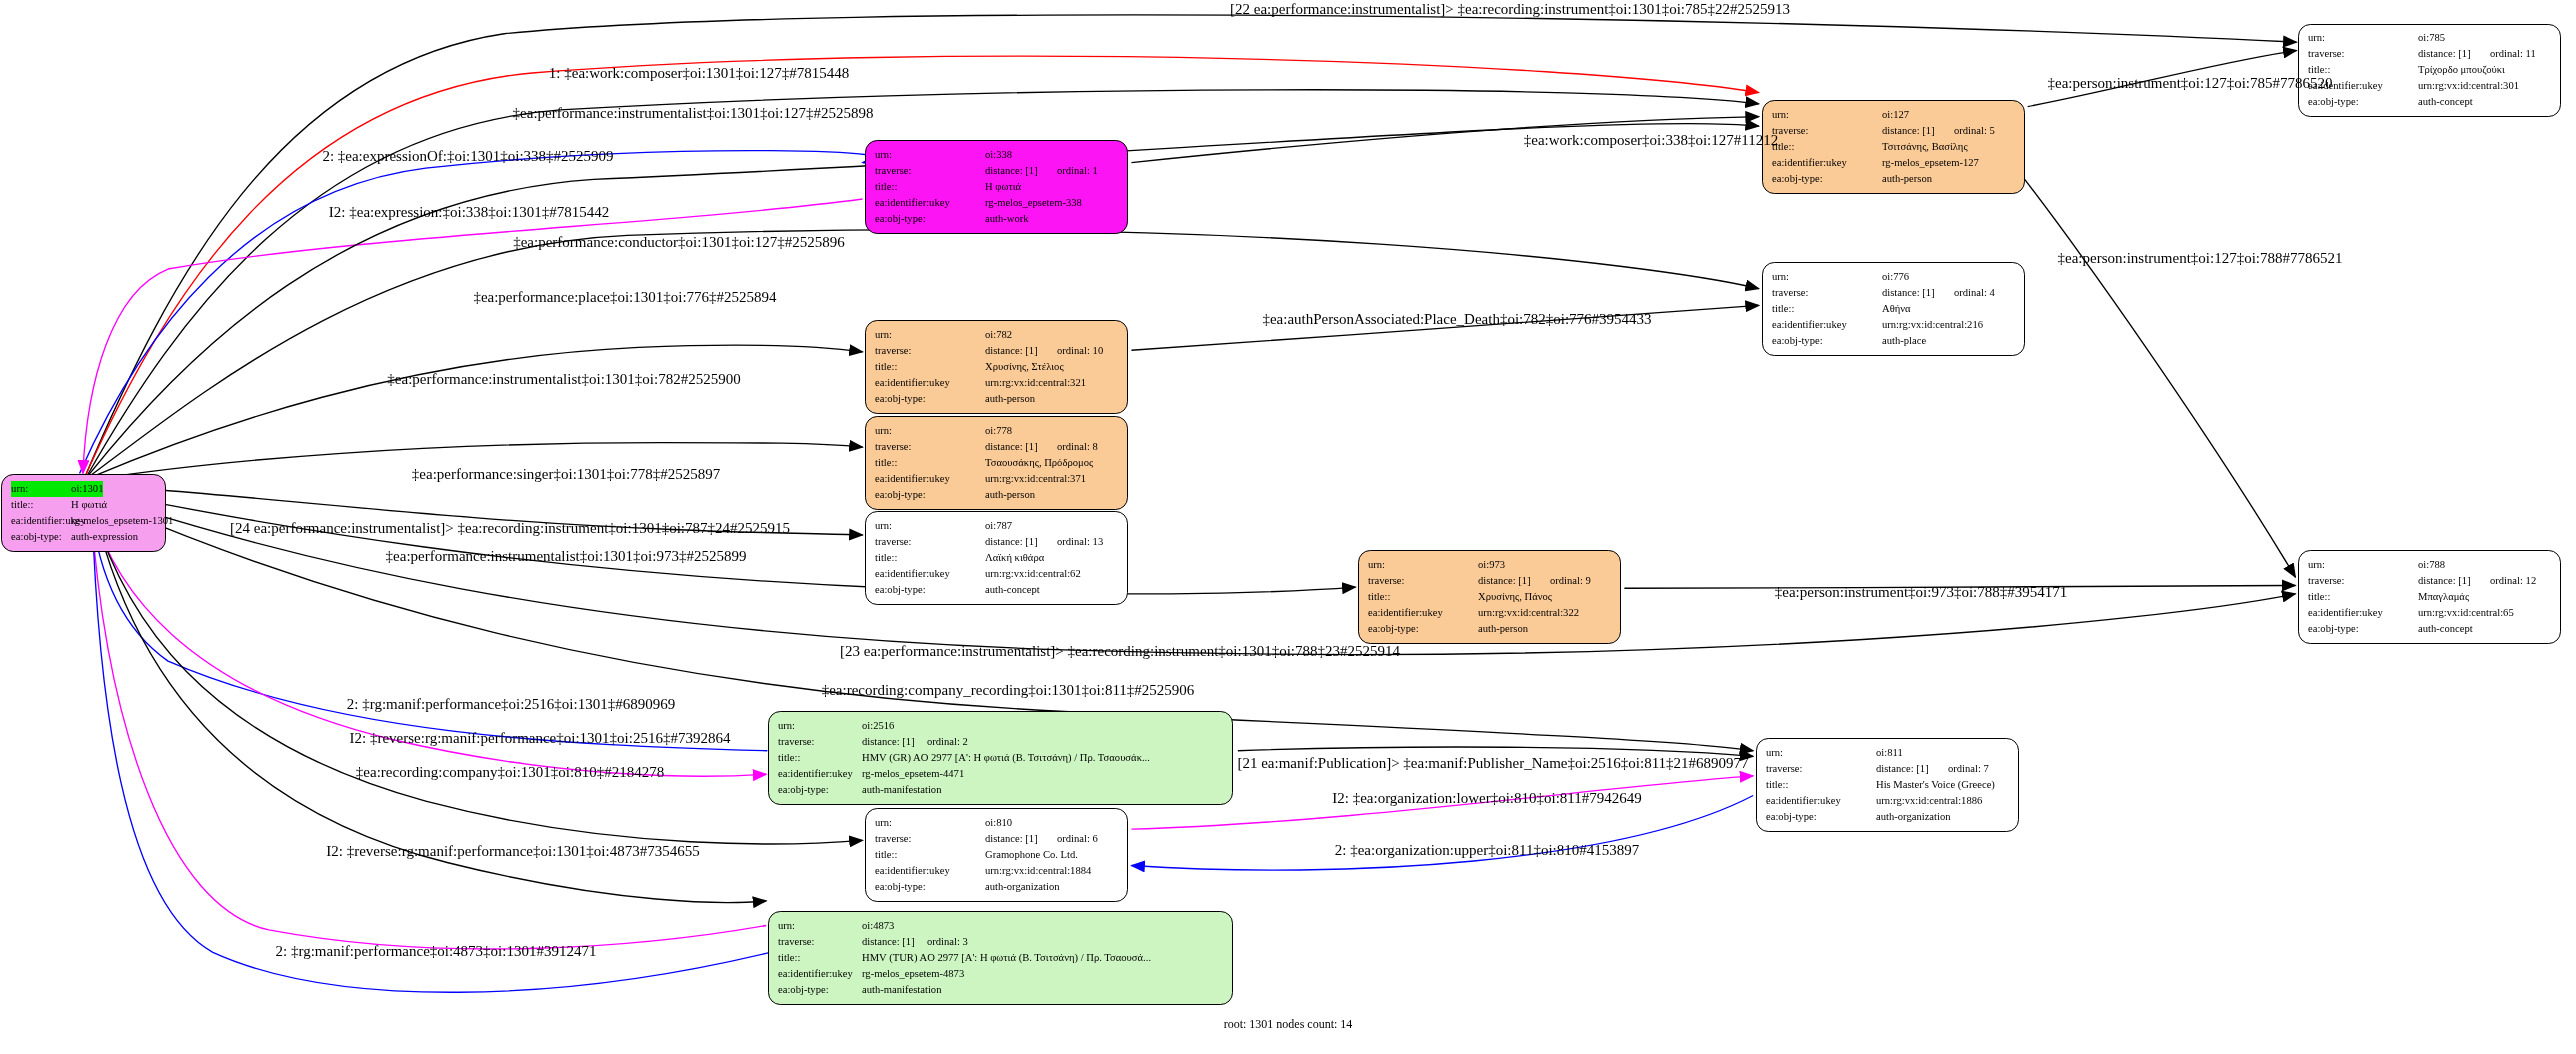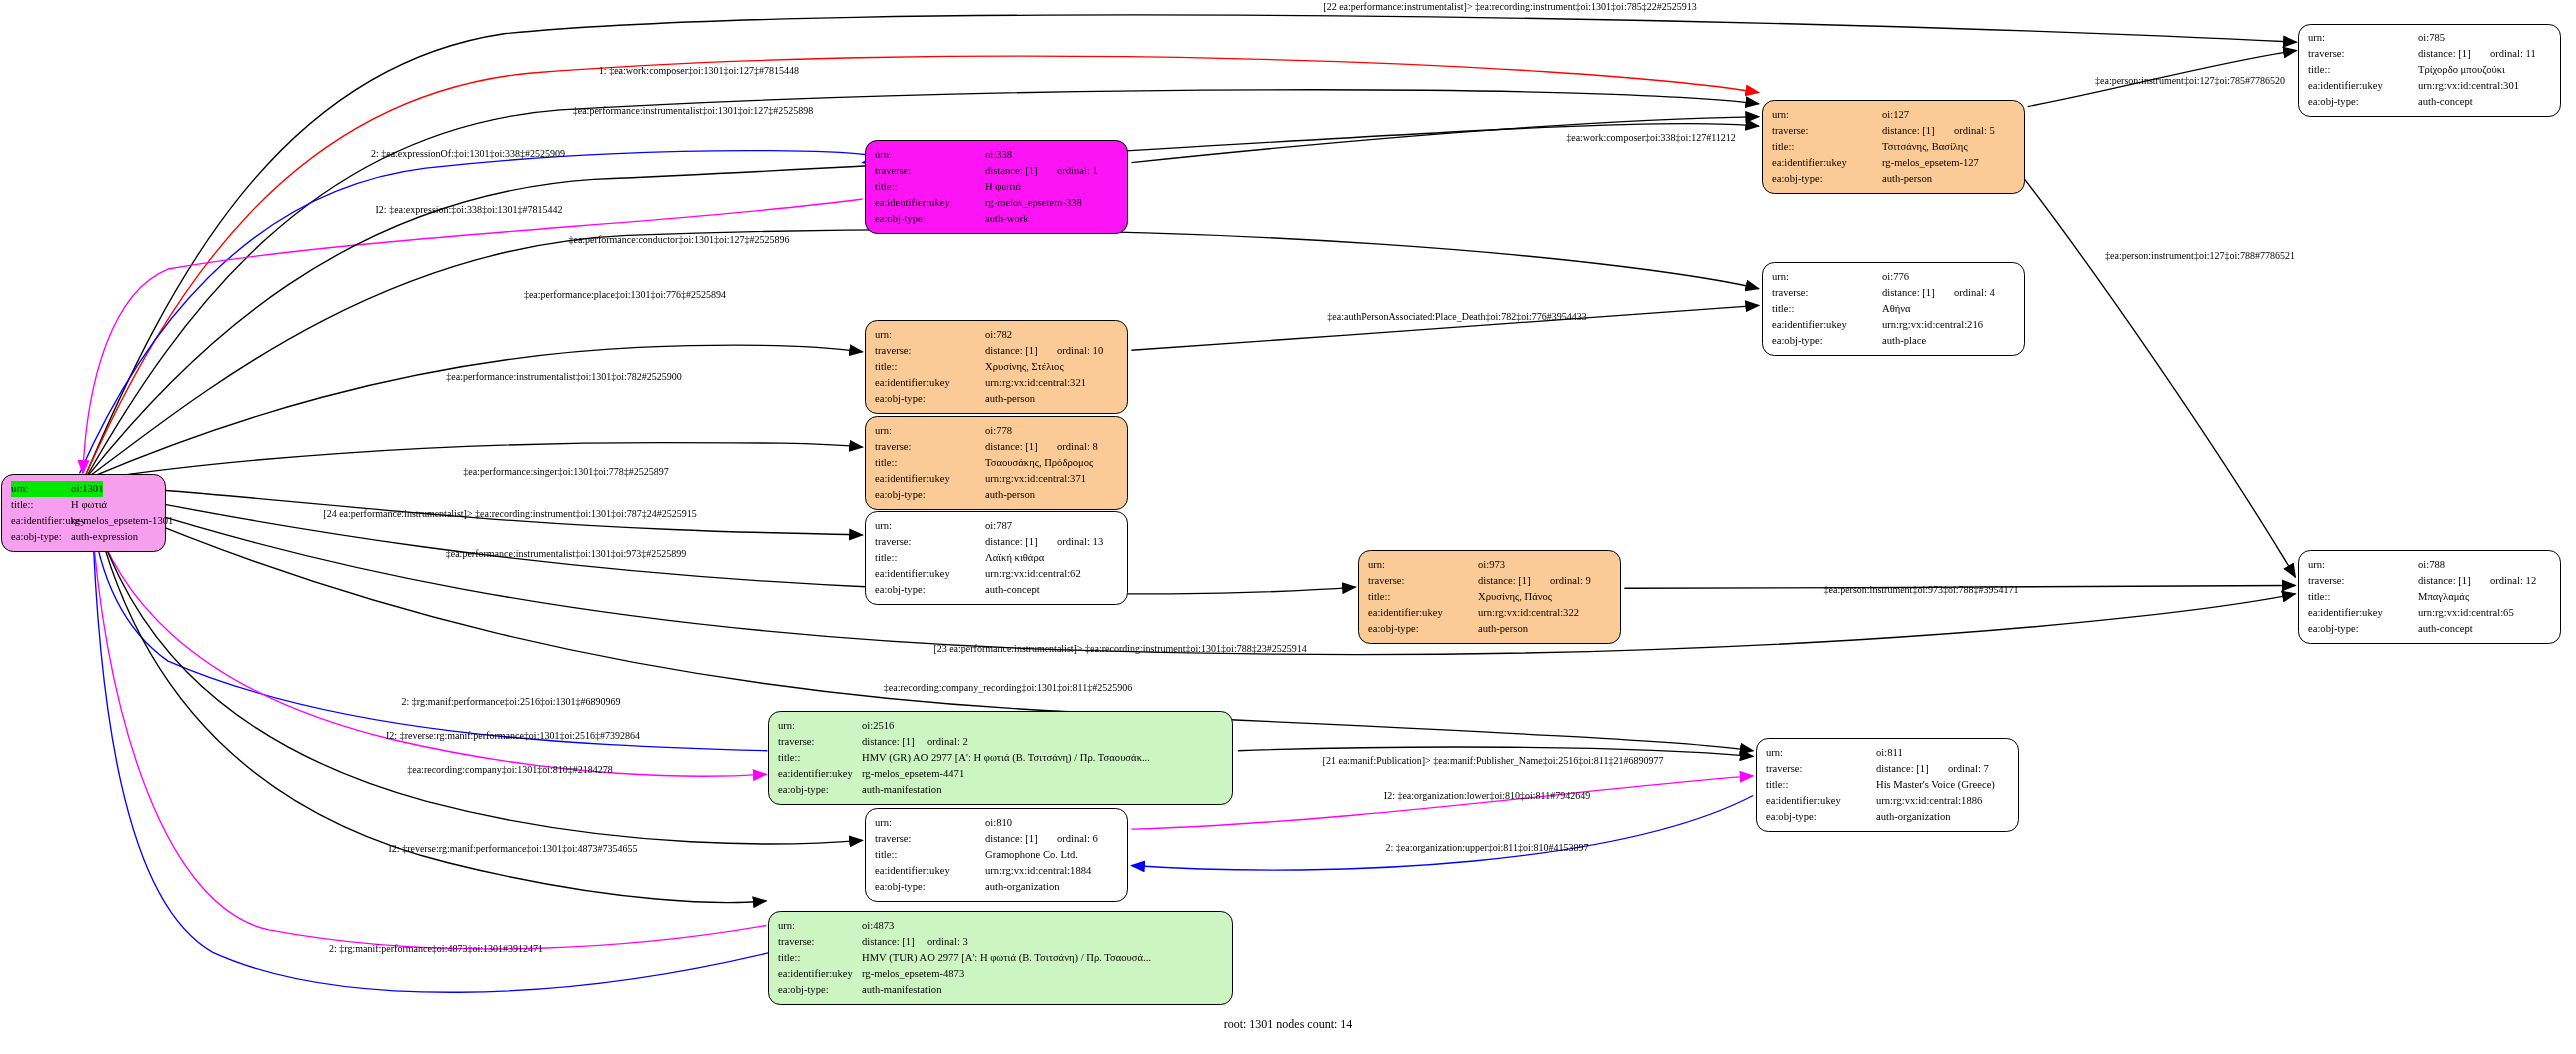--- a/index.html
+++ b/index.html
@@ -36,21 +36,21 @@
   .c-orange{background:#fbcb97;}
   .c-white{background:#ffffff;}
   .c-green{background:#cdf5c2;}
 
   
   .hl-k,.hl-v{background:#00e800;}
 
   
   .elabel{
     position:absolute;
-    font-size:10px;
+    font-size:15px;
     color:#000;
     white-space:nowrap;
     background:transparent;
     line-height:1;
   }
   .elabel.ctr{transform:translateX(-50%);}
 
   .footer{
     position:absolute;
     font-size:12px;
@@ -462,27 +462,27 @@
   <div class="elabel ctr" style="left:693px;top:106px;text-align:center;">‡ea:performance:instrumentalist‡oi:1301‡oi:127‡#2525898</div>
   <div class="elabel ctr" style="left:1619px;top:133px;margin-left:32px;">‡ea:work:composer‡oi:338‡oi:127#11212</div>
   <div class="elabel ctr" style="left:468px;top:149px;">2: ‡ea:expressionOf:‡oi:1301‡oi:338‡#2525909</div>
   <div class="elabel ctr" style="left:469px;top:205px;">I2: ‡ea:expression:‡oi:338‡oi:1301‡#7815442</div>
   <div class="elabel ctr" style="left:679px;top:235px;">‡ea:performance:conductor‡oi:1301‡oi:127‡#2525896</div>
   <div class="elabel ctr" style="left:2190px;top:251px;margin-left:10px;">‡ea:person:instrument‡oi:127‡oi:788#7786521</div>
   <div class="elabel ctr" style="left:625px;top:290px;">‡ea:performance:place‡oi:1301‡oi:776‡#2525894</div>
   <div class="elabel ctr" style="left:1457px;top:312px;">‡ea:authPersonAssociated:Place_Death‡oi:782‡oi:776#3954433</div>
   <div class="elabel ctr" style="left:564px;top:372px;">‡ea:performance:instrumentalist‡oi:1301‡oi:782#2525900</div>
   <div class="elabel ctr" style="left:566px;top:467px;">‡ea:performance:singer‡oi:1301‡oi:778‡#2525897</div>
-  <div class="elabel ctr" style="left:510px;top:509px;">[24 ea:performance:instrumentalist]&gt; ‡ea:recording:instrument‡oi:1301‡oi:787‡24#2525915</div>
+  <div class="elabel ctr" style="left:510px;top:521px;">[24 ea:performance:instrumentalist]&gt; ‡ea:recording:instrument‡oi:1301‡oi:787‡24#2525915</div>
   <div class="elabel ctr" style="left:566px;top:549px;">‡ea:performance:instrumentalist‡oi:1301‡oi:973‡#2525899</div>
   <div class="elabel ctr" style="left:1921px;top:585px;">‡ea:person:instrument‡oi:973‡oi:788‡#3954171</div>
   <div class="elabel ctr" style="left:1120px;top:644px;">[23 ea:performance:instrumentalist]&gt; ‡ea:recording:instrument‡oi:1301‡oi:788‡23#2525914</div>
   <div class="elabel ctr" style="left:1008px;top:683px;">‡ea:recording:company_recording‡oi:1301‡oi:811‡#2525906</div>
   <div class="elabel ctr" style="left:511px;top:697px;">2: ‡rg:manif:performance‡oi:2516‡oi:1301‡#6890969</div>
-  <div class="elabel ctr" style="left:513px;top:731px;">I2: ‡reverse:rg:manif:performance‡oi:1301‡oi:2516‡#7392864</div>
+  <div class="elabel ctr" style="left:540px;top:731px;">I2: ‡reverse:rg:manif:performance‡oi:1301‡oi:2516‡#7392864</div>
   <div class="elabel ctr" style="left:1493px;top:756px;">[21 ea:manif:Publication]&gt; ‡ea:manif:Publisher_Name‡oi:2516‡oi:811‡21#6890977</div>
   <div class="elabel ctr" style="left:510px;top:765px;">‡ea:recording:company‡oi:1301‡oi:810‡#2184278</div>
   <div class="elabel ctr" style="left:1487px;top:791px;">I2: ‡ea:organization:lower‡oi:810‡oi:811#7942649</div>
   <div class="elabel ctr" style="left:1487px;top:843px;">2: ‡ea:organization:upper‡oi:811‡oi:810#4153897</div>
   <div class="elabel ctr" style="left:513px;top:844px;">I2: ‡reverse:rg:manif:performance‡oi:1301‡oi:4873#7354655</div>
   <div class="elabel ctr" style="left:436px;top:944px;">2: ‡rg:manif:performance‡oi:4873‡oi:1301#3912471</div>
 
   <div class="footer" style="left:1288px;top:1017px;">root: 1301 nodes count: 14</div>
 
 </div>

